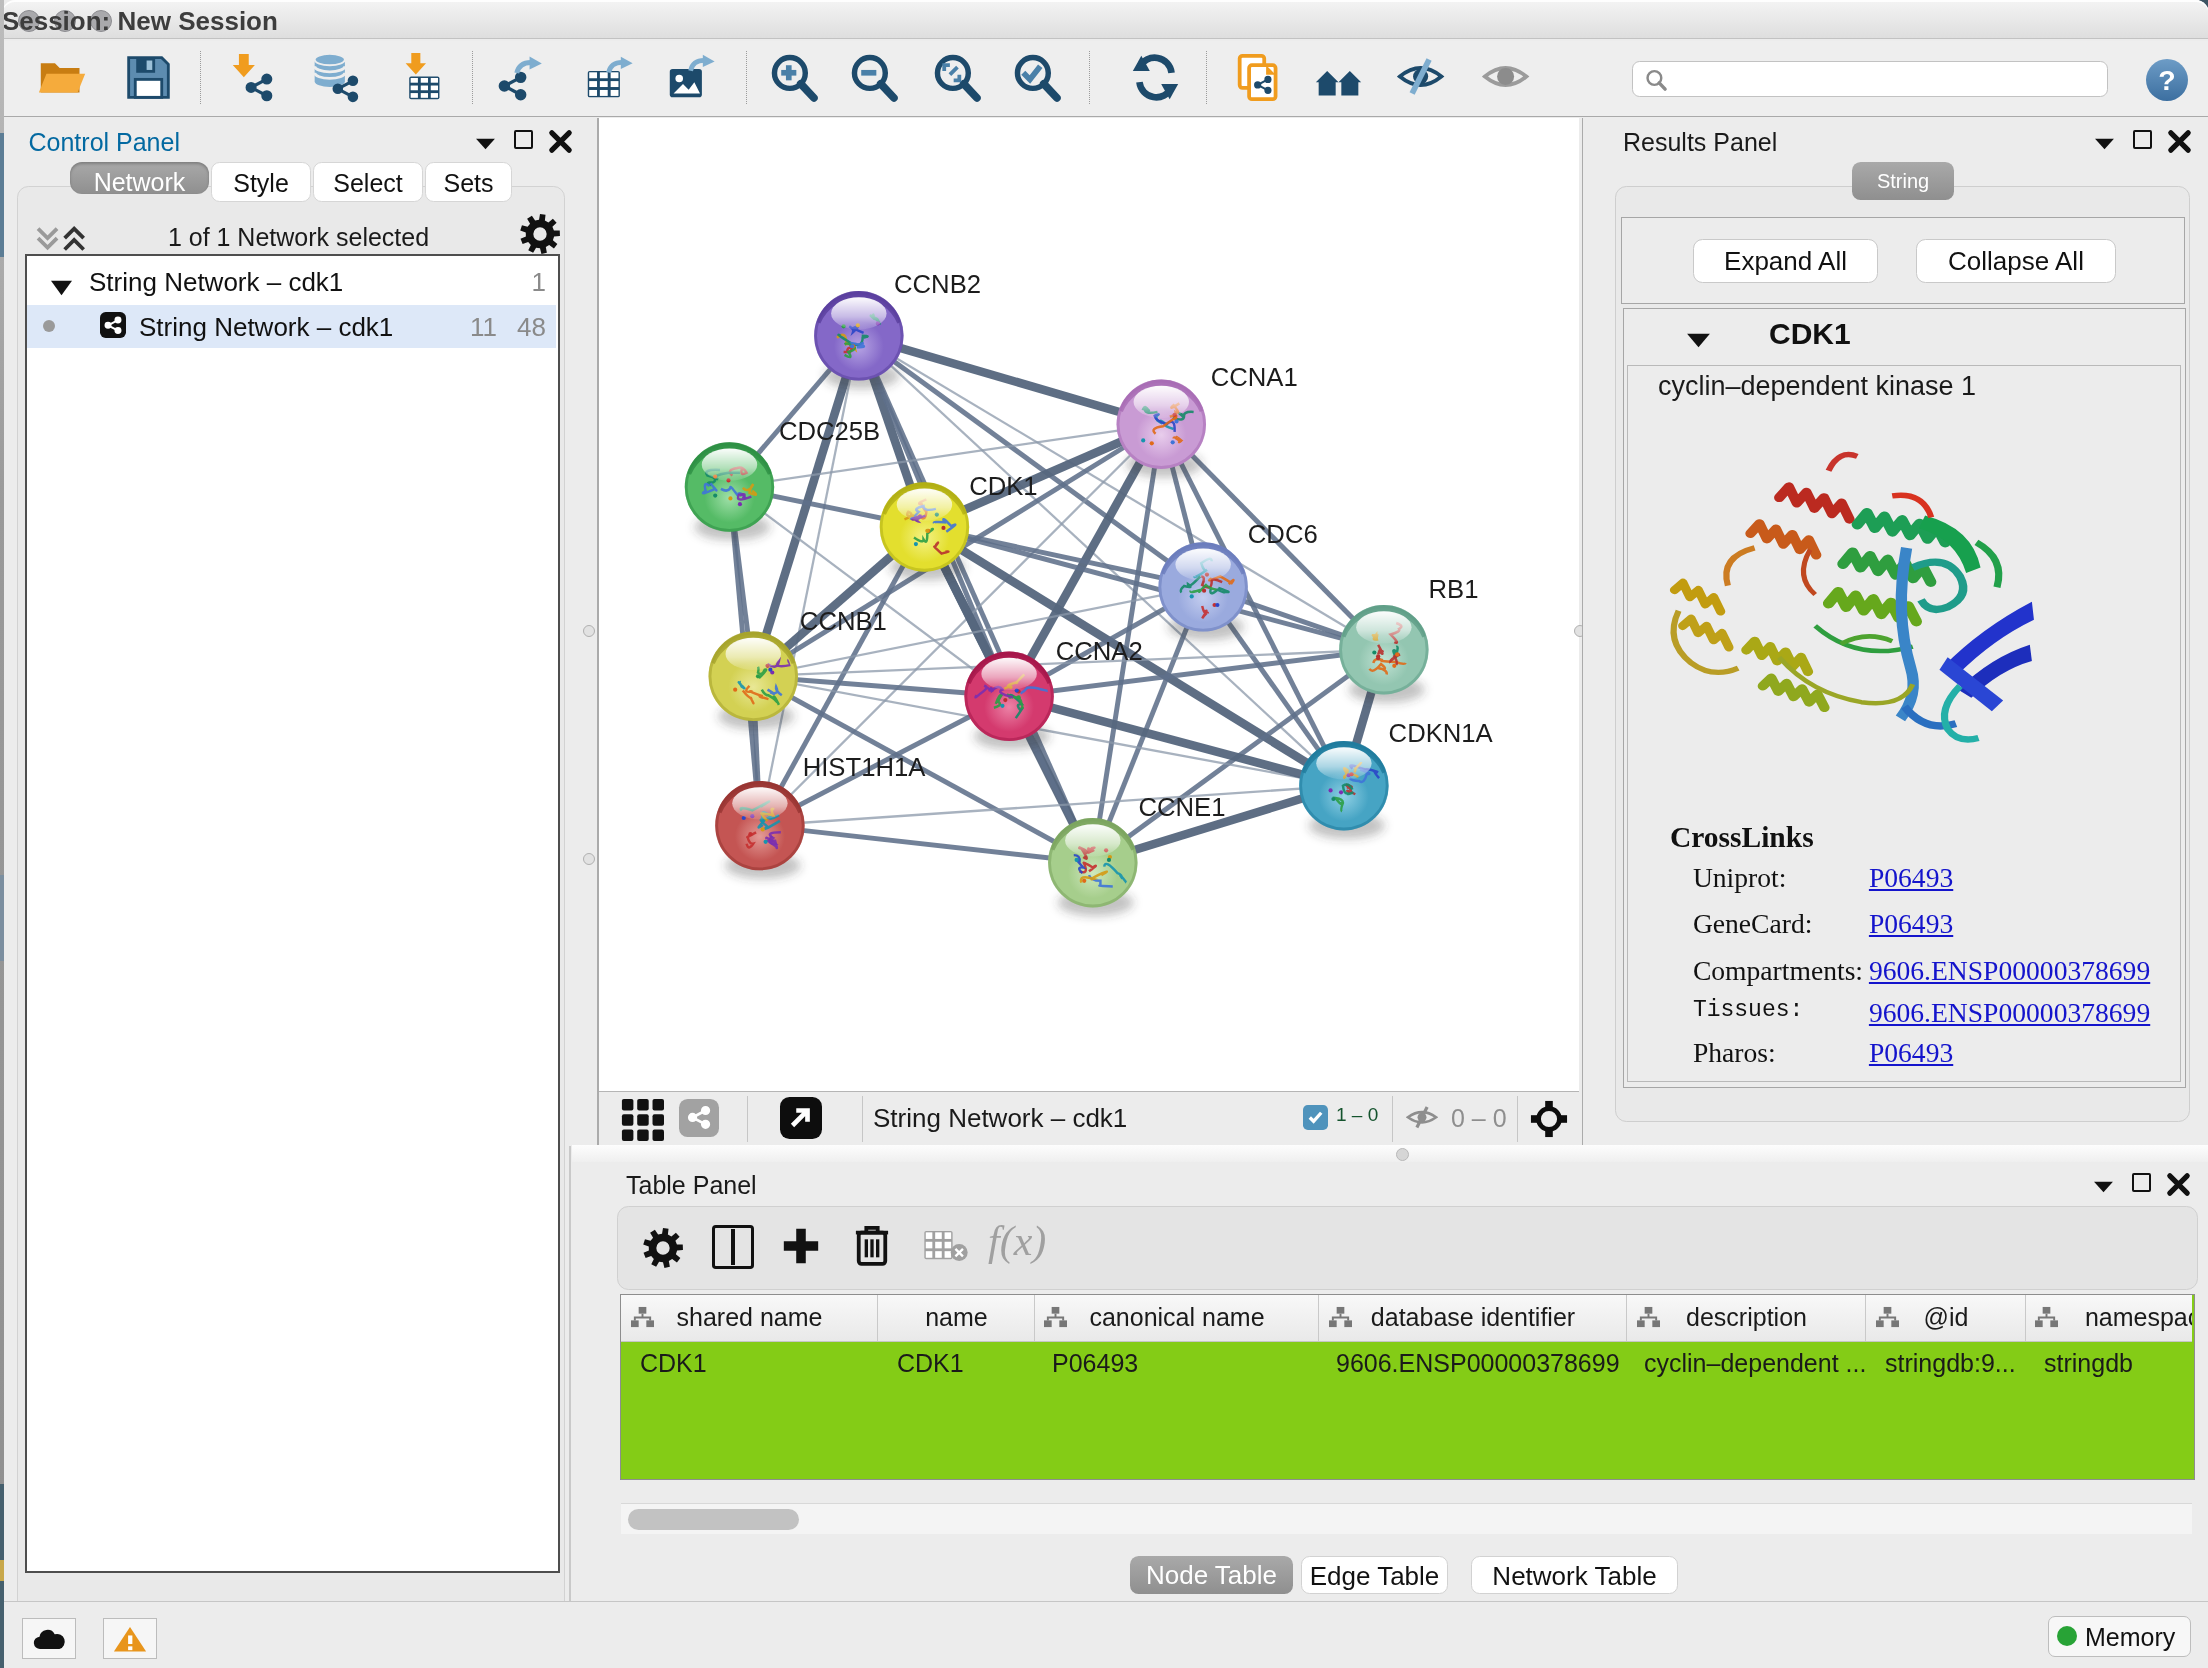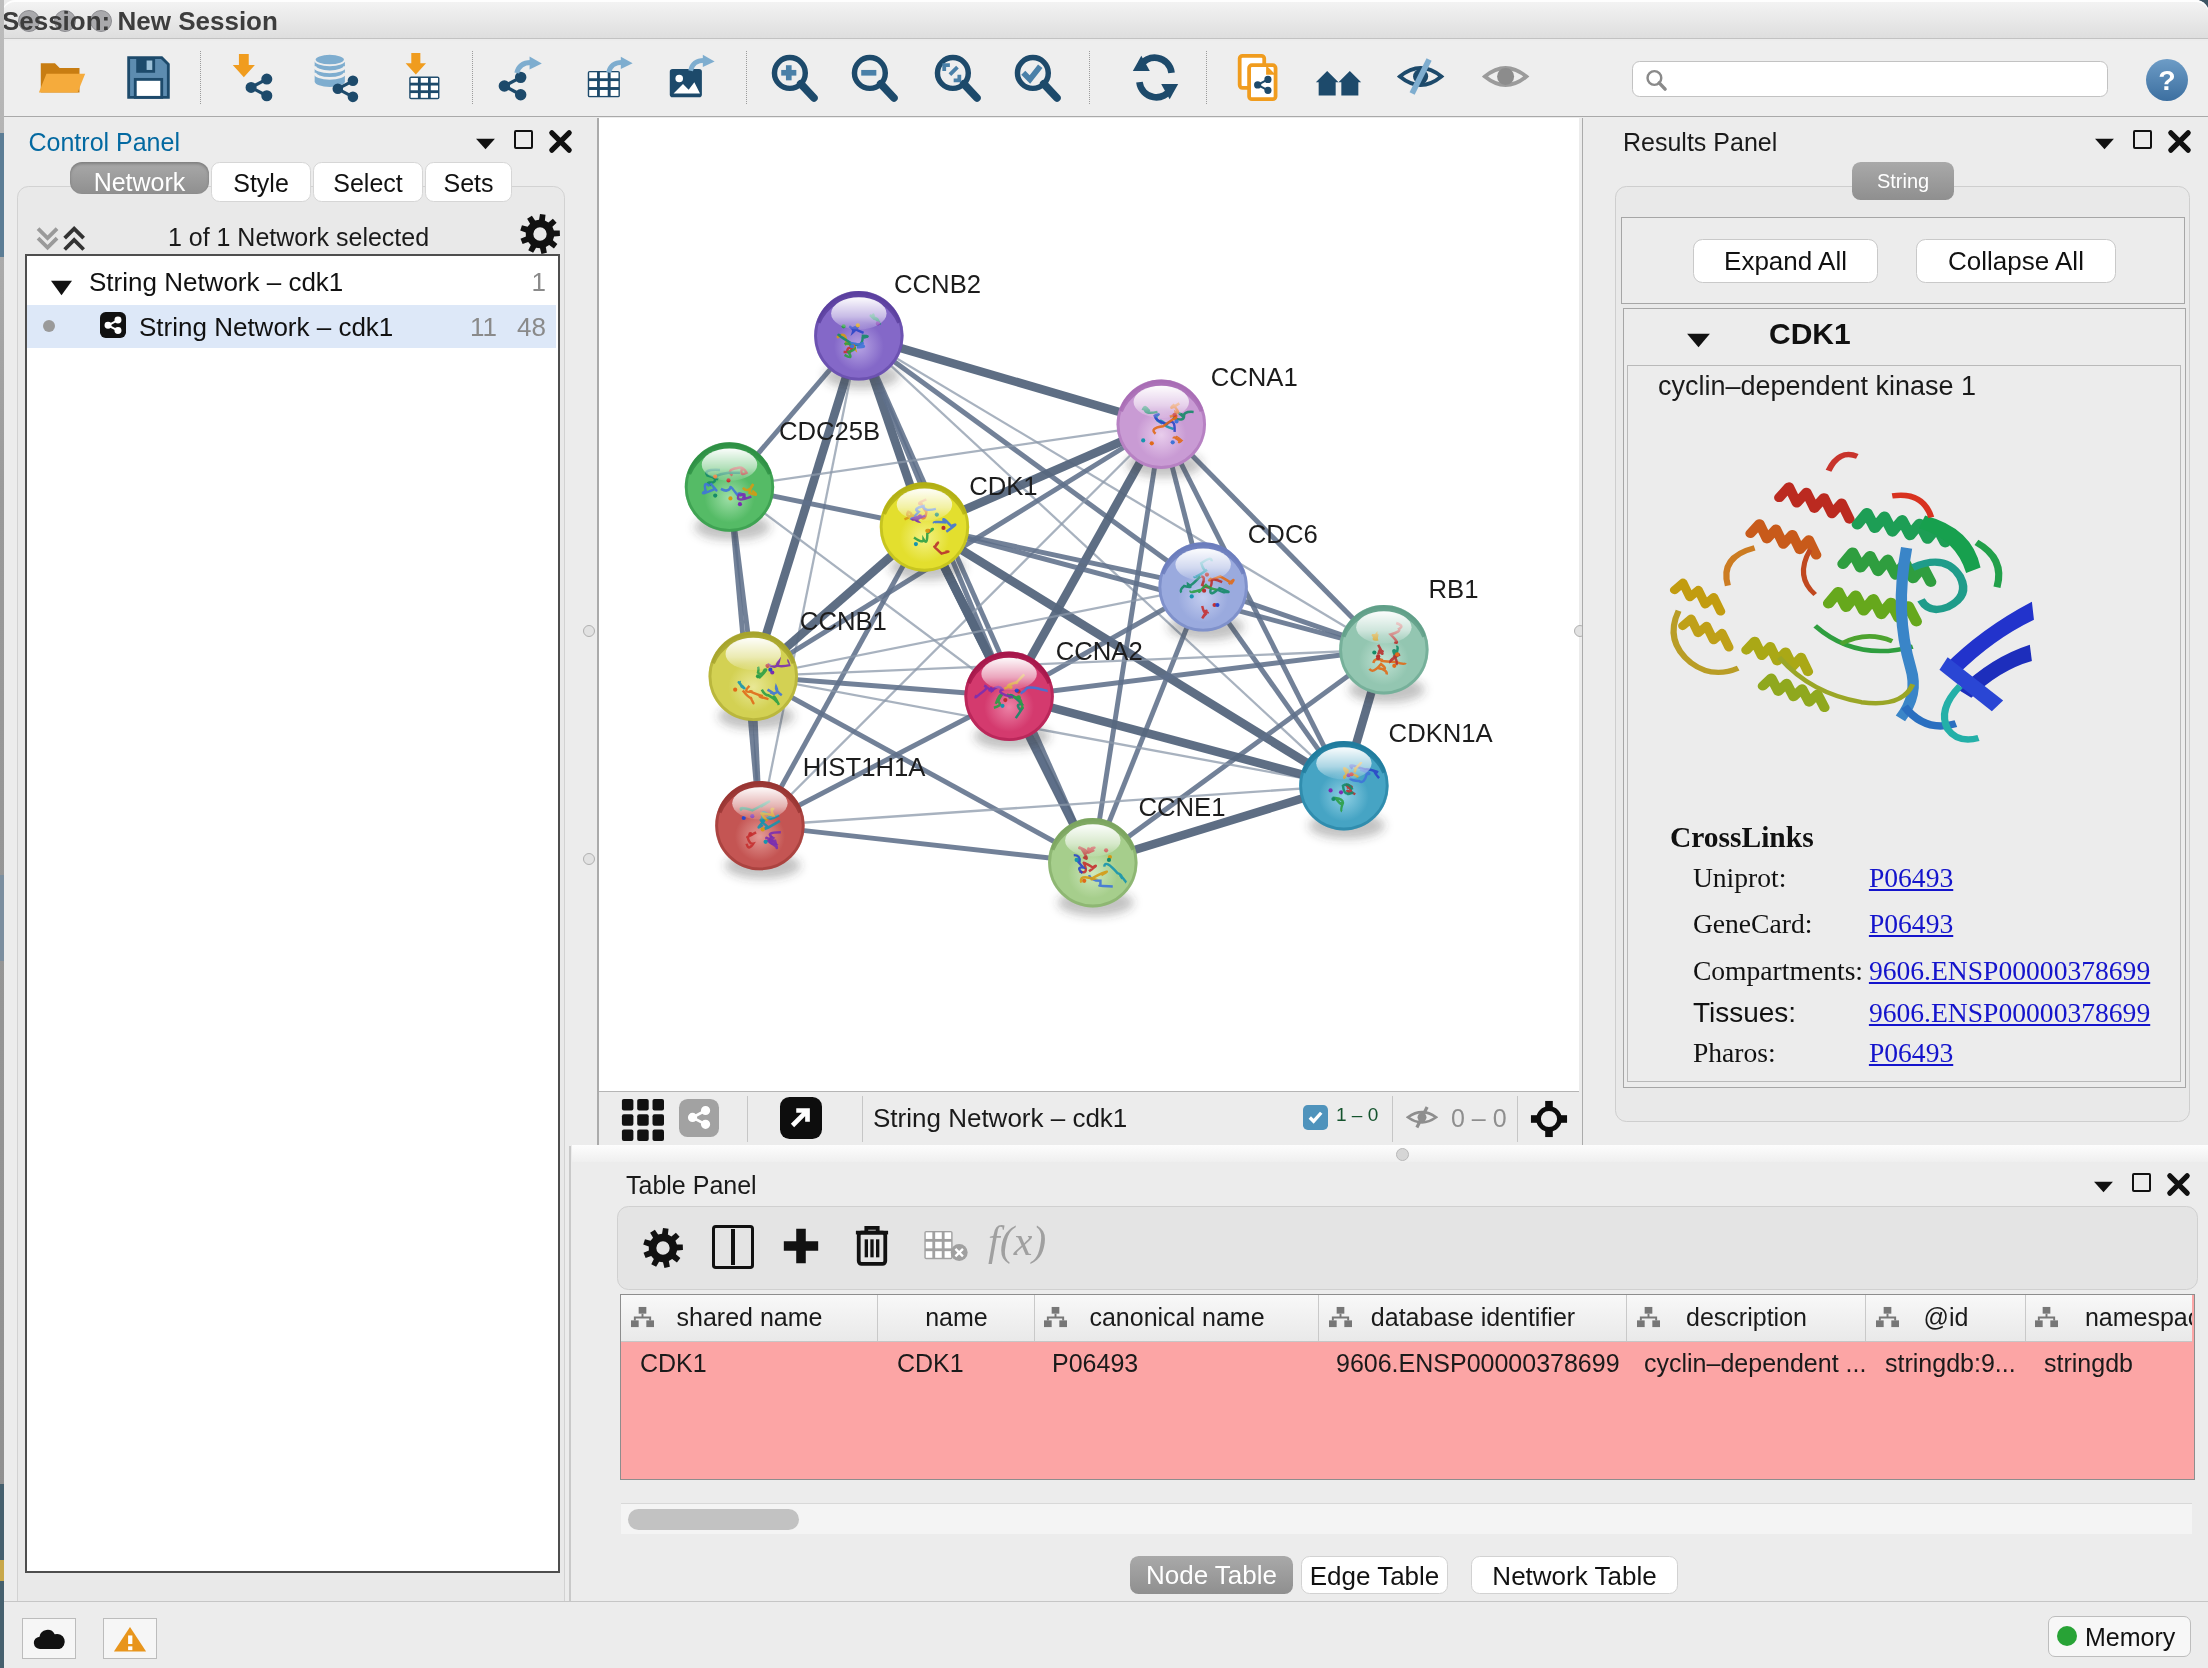--- a/index.html
+++ b/index.html
@@ -807,21 +807,21 @@
           <path d="M 230 60 Q 260 55 268 84" fill="none" stroke="#d8321f" stroke-width="6"></path>
           <path d="M 180 225 Q 205 210 230 222" fill="none" stroke="#4da32f" stroke-width="5"></path>
         </svg>
 <div class="abs" style="left:42px;top:455px;font-family:'Liberation Serif',serif;font-size:29.5px;font-weight:bold;color:#111">CrossLinks</div>
 <div class="abs" style="left:65px;top:496px;font-family:'Liberation Serif',serif;font-size:27.6px;color:#111">Uniprot:</div>
 <div class="abs" style="left:241px;top:496px;font-family:'Liberation Serif',serif;font-size:27.6px;color:#1414cc;text-decoration:underline">P06493</div>
 <div class="abs" style="left:65px;top:542px;font-family:'Liberation Serif',serif;font-size:27.6px;color:#111">GeneCard:</div>
 <div class="abs" style="left:241px;top:542px;font-family:'Liberation Serif',serif;font-size:27.6px;color:#1414cc;text-decoration:underline">P06493</div>
 <div class="abs" style="left:65px;top:589px;font-family:'Liberation Serif',serif;font-size:27.6px;color:#111">Compartments:</div>
 <div class="abs" style="left:241px;top:589px;font-family:'Liberation Serif',serif;font-size:27.6px;color:#1414cc;text-decoration:underline">9606.ENSP00000378699</div>
-<div class="abs" style="left:65px;top:631px;font-family:Liberation Sans, sans-serif;font-size:28px;color:#111">Tissues:</div>
+<div class="abs" style="left:65px;top:631px;font-family:Liberation Mono, monospace;font-size:23px;color:#111">Tissues:</div>
 <div class="abs" style="left:241px;top:631px;font-family:'Liberation Serif',serif;font-size:27.6px;color:#1414cc;text-decoration:underline">9606.ENSP00000378699</div>
 <div class="abs" style="left:65px;top:671px;font-family:'Liberation Serif',serif;font-size:27.6px;color:#111">Pharos:</div>
 <div class="abs" style="left:241px;top:671px;font-family:'Liberation Serif',serif;font-size:27.6px;color:#1414cc;text-decoration:underline">P06493</div>
 </div>
 </div>
 </div>
 <div class="abs" style="left:572px;top:1162px;width:1637px;height:438px;background:#ececec">
 <div class="abs" style="left:54px;top:8.6px;font-size:25px;color:#1a1a1a">Table Panel</div>
 <svg style="position:absolute;left:1519px;top:16px" width="25" height="17" viewBox="0 0 26 18">
       <path d="M 3 4 L 23 4 L 13 15 Z" fill="#111"></path>
@@ -855,21 +855,21 @@
       <rect x="12.5" y="2.5" width="7.0" height="7.0" fill="#fff"></rect>
       <rect x="12.5" y="12.5" width="7.0" height="7.0" fill="#fff"></rect>
       <rect x="12.5" y="22.5" width="7.0" height="7.0" fill="#fff"></rect>
       <rect x="22.5" y="2.5" width="7.0" height="7.0" fill="#fff"></rect>
       <rect x="22.5" y="12.5" width="7.0" height="7.0" fill="#fff"></rect>
       <rect x="22.5" y="22.5" width="7.0" height="7.0" fill="#fff"></rect>
       <circle cx="38" cy="24" r="9" fill="#a0a0a0"></circle>
       <path d="M 34 20 L 42 28 M 42 20 L 34 28" stroke="#fff" stroke-width="2.5"></path>
     </svg>
 <div class="abs" style="left:416px;top:55px;font-family:'Liberation Serif',serif;font-style:italic;font-size:42px;color:#a0a0a0">f(x)</div>
-<div class="abs" style="left:48px;top:132px;width:1575px;height:186px;background:#fca5a5;border:1.9px solid #8d8d8d">
+<div class="abs" style="left:48px;top:132px;width:1575px;height:186px;background:#84cc16;border:1.9px solid #8d8d8d">
 <div class="abs" style="left:0;top:0;width:1571px;height:47px;background:linear-gradient(#f8f8f8,#e9e9e9);border-bottom:1.9px solid #c6c6c6;overflow:hidden">
 <div class="abs" style="left:0px;top:0;width:257px;height:47px;border-right:1.9px solid #c9c9c9"></div>
 <div class="abs" style="left:0px;top:7.6px;width:257px;text-align:center;font-size:25px;color:#1a1a1a">shared name</div>
 <svg style="position:absolute;left:8.6px;top:11.4px" width="25" height="23" viewBox="0 0 26 24">
           <rect x="9" y="1" width="8" height="7" fill="#777"></rect>
           <rect x="1" y="15" width="8" height="7" fill="#777"></rect>
           <rect x="17" y="15" width="8" height="7" fill="#777"></rect>
           <path d="M 13 8 L 13 12 M 5 15 L 5 12 L 21 12 L 21 15" fill="none" stroke="#777" stroke-width="2"></path>
         </svg>
 <div class="abs" style="left:257px;top:0;width:157px;height:47px;border-right:1.9px solid #c9c9c9"></div>

